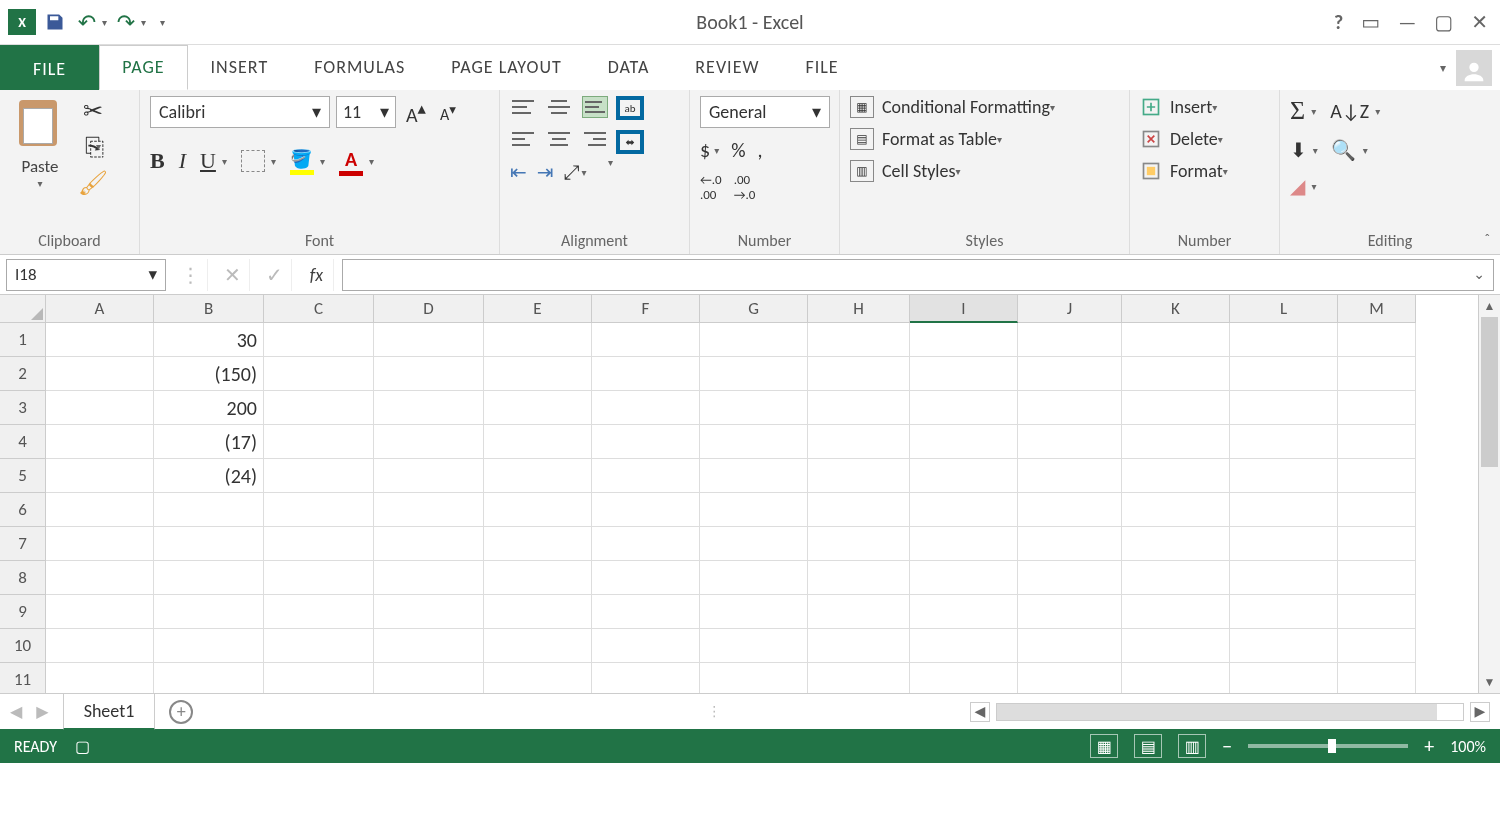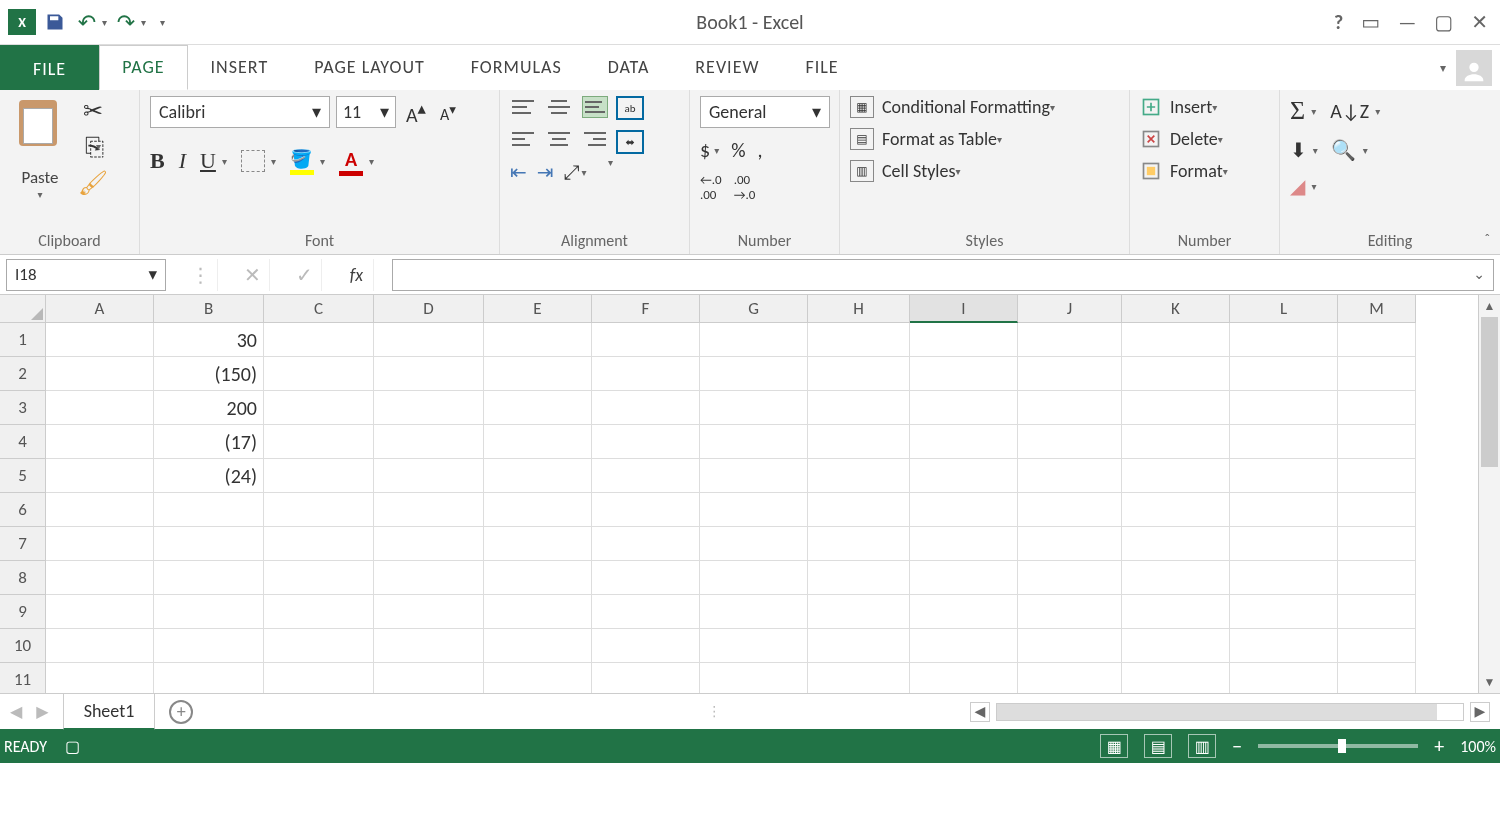--- a/index.html
+++ b/index.html
@@ -32,21 +32,21 @@
 .group { border-right: 1px solid #ddd; padding: 6px 10px 2px; display: flex; flex-direction: column; position: relative; flex-shrink: 0; }
 .group-body { flex: 1; display: flex; gap: 8px; align-items: flex-start; }
 .group-label { text-align: center; font-size: 16px; color: #666; padding: 4px 0 2px; position: relative; }
 .collapse-btn { position: absolute; right: 10px; bottom: 6px; font-size: 14px; color: #666; cursor: pointer; }
 
 
 .paste-btn { display: flex; flex-direction: column; align-items: center; width: 60px; cursor: pointer; }
 .paste-icon { width: 46px; height: 56px; position: relative; }
 .clipboard-shape { width: 38px; height: 46px; background: #c9986b; border-radius: 4px; position: absolute; top: 4px; left: 2px; }
 .clipboard-paper { width: 30px; height: 36px; background: #fff; border: 1px solid #aaa; position: absolute; top: 12px; left: 6px; }
-.paste-label { font-size: 17px; color: #444; margin-top: 15px; }
+.paste-label { font-size: 17px; color: #444; margin-top: 4px; }
 .paste-drop { font-size: 10px; color: #666; }
 .clip-col { display: flex; flex-direction: column; gap: 8px; }
 .clip-col .ic { width: 30px; height: 28px; font-size: 24px; display: flex; align-items: center; justify-content: center; cursor: pointer; }
 .cut-ic { color: #333; }
 .copy-ic { font-size: 18px; }
 .fp-ic { color: #e8a33d; font-size: 22px; }
 
 
 .font-row1 { display: flex; gap: 6px; align-items: center; margin-bottom: 10px; }
 .fontname { width: 180px; height: 32px; border: 1px solid #aaa; background: #fff; display: flex; align-items: center; padding: 0 8px; font-size: 18px; justify-content: space-between; }
@@ -65,21 +65,21 @@
 .fontcolor-ic { display: flex; flex-direction: column; align-items: center; cursor: pointer; }
 .fontcolor-a { font-size: 20px; font-weight: bold; color: #c00; }
 .fontcolor-bar { width: 24px; height: 5px; background: #c00; }
 
 
 .align-col { display: flex; flex-direction: column; gap: 10px; }
 .align-row { display: flex; gap: 10px; align-items: center; }
 .align-ic { width: 26px; height: 22px; display: flex; flex-direction: column; justify-content: space-around; cursor: pointer; padding: 2px; }
 .align-ic span { height: 2px; background: #666; }
 .align-ic.center-active { background: #c7e0c7; border: 1px solid #7dab7d; }
-.wrap-ic, .merge-ic { width: 28px; height: 24px; border: 2px solid #0369a1; font-size: 11px; display: flex; align-items: center; justify-content: center; cursor: pointer; }
+.wrap-ic, .merge-ic { width: 28px; height: 24px; border: 4px solid #0369a1; font-size: 11px; display: flex; align-items: center; justify-content: center; cursor: pointer; }
 .indent-ic { font-size: 20px; cursor: pointer; color: #4577b5; }
 .orient-ic { font-size: 20px; cursor: pointer; }
 
 
 .num-col { display: flex; flex-direction: column; gap: 10px; }
 .numfmt { width: 130px; height: 32px; border: 1px solid #aaa; background: #fff; display: flex; align-items: center; padding: 0 8px; font-size: 18px; justify-content: space-between; }
 .num-row { display: flex; gap: 12px; align-items: center; font-size: 20px; }
 .num-row span { cursor: pointer; }
 
 
@@ -92,21 +92,21 @@
 .cell-btn { display: flex; align-items: center; gap: 8px; font-size: 18px; cursor: pointer; }
 .cell-ic { width: 22px; height: 20px; }
 
 
 .edit-col { display: flex; flex-direction: column; gap: 12px; }
 .edit-row { display: flex; gap: 14px; align-items: center; }
 .sigma { font-size: 26px; font-family: "Times New Roman"; cursor: pointer; }
 .sortfilter-ic, .find-ic, .fill-down-ic, .clear-ic { font-size: 20px; cursor: pointer; }
 
 
-.formulabar { height: 40px; display: flex; align-items: center; border-bottom: 1px solid #ccc; background: #fff; padding: 4px 6px; gap: 18px; }
+.formulabar { height: 40px; display: flex; align-items: center; border-bottom: 1px solid #ccc; background: #fff; padding: 4px 6px; gap: 8px; }
 .namebox { width: 160px; height: 32px; border: 1px solid #aaa; display: flex; align-items: center; padding: 0 8px; font-size: 17px; justify-content: space-between; }
 .fb-btn { width: 34px; height: 32px; display: flex; align-items: center; justify-content: center; color: #bbb; font-size: 20px; border-right: 1px solid #eee; }
 .fx { font-style: italic; font-size: 18px; color: #404040; }
 .formula-input { flex: 1; height: 32px; border: 1px solid #aaa; padding: 0 8px; display: flex; align-items: center; justify-content: space-between; }
 .formula-input .expand { font-size: 14px; color: #666; }
 
 
 .grid-area { height: 398px; display: flex; }
 .grid-main { flex: 1; overflow: hidden; }
 .colheads { display: flex; height: 28px; }
@@ -127,21 +127,21 @@
 .sheet-nav { color: #bbb; font-size: 16px; cursor: pointer; }
 .sheettab { padding: 6px 20px; border: 1px solid #ccc; border-top: none; border-bottom: 2px solid #217346; font-size: 18px; background: #fff; cursor: pointer; }
 .addsheet { width: 24px; height: 24px; border: 2px solid #888; border-radius: 50%; display: flex; align-items: center; justify-content: center; font-size: 18px; color: #888; cursor: pointer; }
 .hscroll-area { margin-left: auto; display: flex; align-items: center; gap: 6px; width: 520px; }
 .hscroll-arrow { font-size: 14px; color: #666; border: 1px solid #ccc; width: 20px; height: 20px; display: flex; align-items: center; justify-content: center; cursor: pointer; }
 .hscroll-track { flex: 1; height: 18px; border: 1px solid #ccc; position: relative; }
 .hscroll-thumb { position: absolute; left: 0; top: 0; bottom: 0; width: 440px; background: #ddd; }
 .grip { color: #bbb; font-size: 14px; }
 
 
-.statusbar { height: 34px; background: #217346; color: #fff; display: flex; align-items: center; padding: 0 4px; font-size: 16px; gap: 18px; }
+.statusbar { height: 34px; background: #217346; color: #fff; display: flex; align-items: center; padding: 0 14px; font-size: 16px; gap: 18px; }
 .statusbar .right { margin-left: auto; display: flex; align-items: center; gap: 16px; }
 .view-btn { width: 28px; height: 24px; border: 1px solid rgba(255,255,255,0.6); cursor: pointer; display: flex; align-items: center; justify-content: center; }
 .zoom-slider { width: 160px; height: 4px; background: rgba(255,255,255,0.5); position: relative; }
 .zoom-slider .zthumb { position: absolute; left: 50%; top: -5px; width: 8px; height: 14px; background: #fff; }
 .zoom-minus, .zoom-plus { font-size: 20px; cursor: pointer; }
 
 .colw-A { width: 108px; } .colw-B { width: 110px; } .colw-C { width: 110px; }
 .colw-D { width: 110px; } .colw-E { width: 108px; } .colw-F { width: 108px; }
 .colw-G { width: 108px; } .colw-H { width: 102px; } .colw-I { width: 108px; }
 .colw-J { width: 104px; } .colw-K { width: 108px; } .colw-L { width: 108px; }
@@ -171,22 +171,22 @@
     <span>—</span>
     <span>▢</span>
     <span>✕</span>
   </div>
 </div>
 
 <div class="tabstrip">
   <div class="tab file">FILE</div>
   <div class="tab active">PAGE</div>
   <div class="tab">INSERT</div>
+  <div class="tab">FORMULAS</div>
   <div class="tab">PAGE LAYOUT</div>
-  <div class="tab">FORMULAS</div>
   <div class="tab">DATA</div>
   <div class="tab">REVIEW</div>
   <div class="tab">FILE</div>
   <div class="right">
     <span class="rb-drop">▾</span>
     <div class="user">
       <svg viewBox="0 0 24 24">
           <path d="M12 12a4 4 0 100-8 4 4 0 000 8zm0 2c-4 0-8 2-8 5v1h16v-1c0-3-4-5-8-5z"></path>
         </svg>
     </div>

